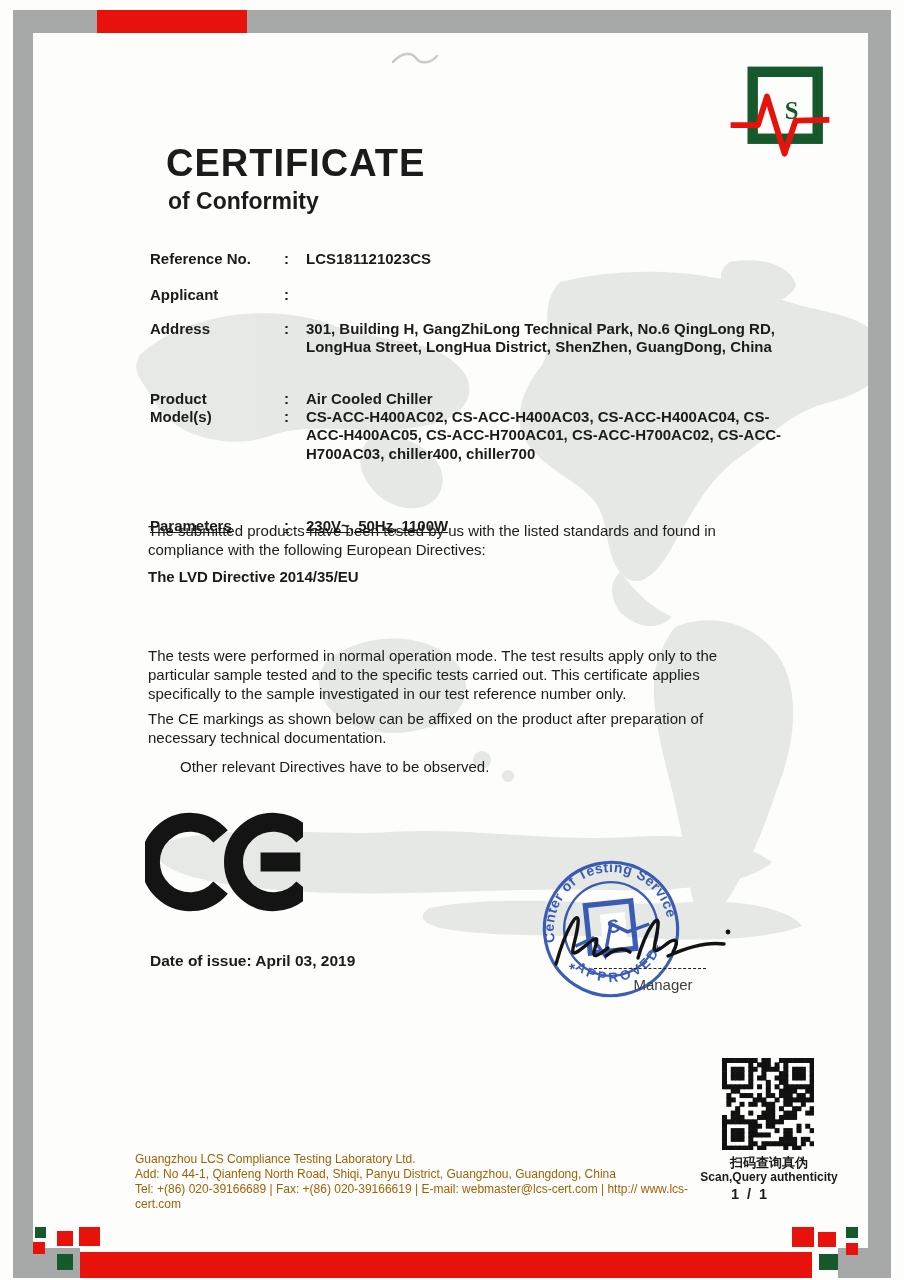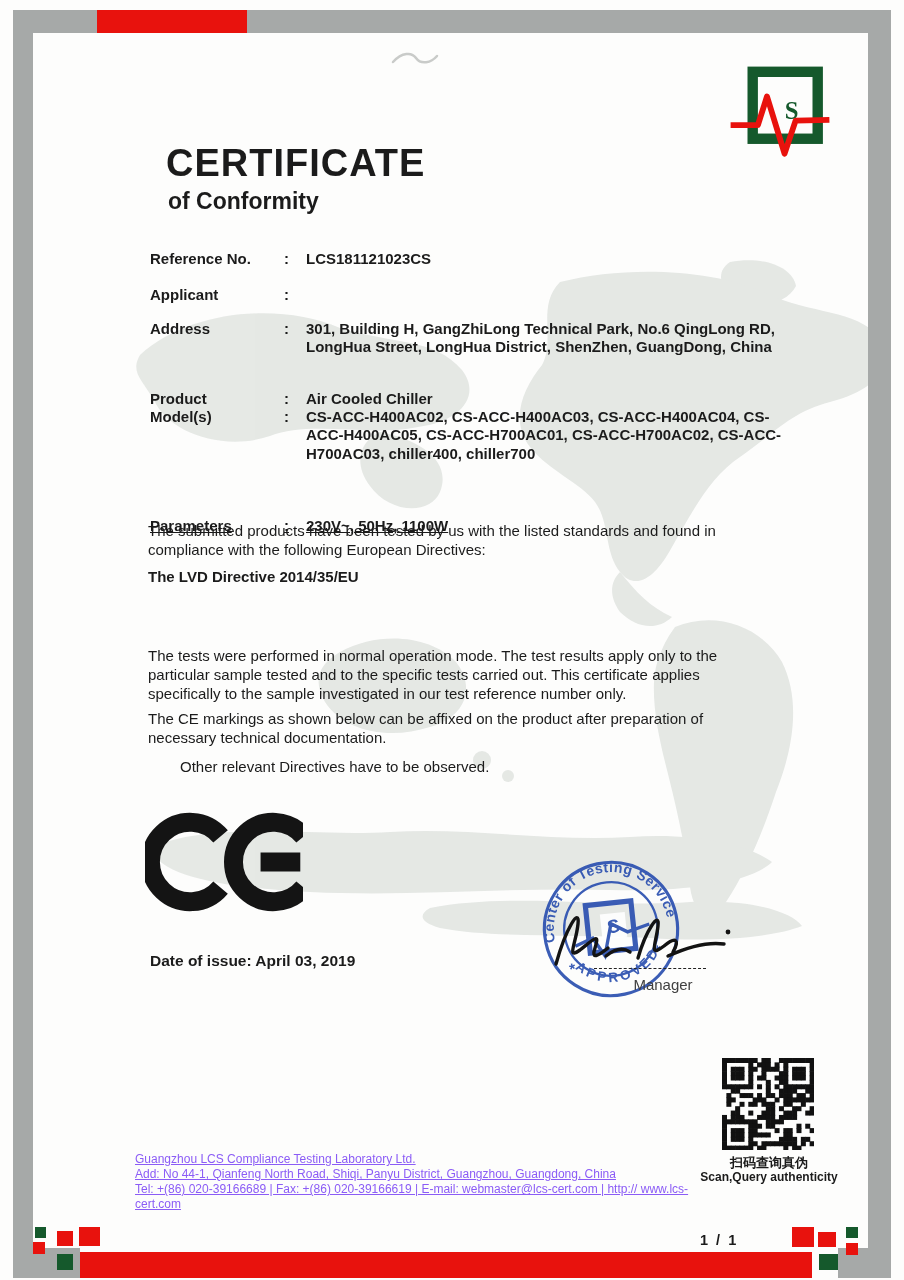--- a/index.html
+++ b/index.html
@@ -33,23 +33,23 @@
   .date { position:absolute; left:150px; top:952px; font-size:15.5px; font-weight:bold; z-index:3; }
 
   .stamp { position:absolute; left:533px; top:851px; z-index:5; opacity:0.92; }
   .signature { position:absolute; left:540px; top:898px; z-index:6; }
   .sigline { position:absolute; left:594px; top:968px; width:112px; border-bottom:1.5px dashed #222; z-index:6; }
   .manager { position:absolute; left:608px; top:976px; width:110px; text-align:center; font-size:15px; color:#404040; z-index:6; }
 
   .qr { position:absolute; left:722px; top:1058px; z-index:3; }
   .qr-zh { position:absolute; left:706px; top:1154px; width:126px; text-align:center; font-size:13px; font-weight:bold; z-index:3; }
   .qr-en { position:absolute; left:688px; top:1170px; width:162px; text-align:center; font-size:12px; font-weight:bold; z-index:3; }
-  .pagenum { position:absolute; left:700px; top:1186px; width:100px; text-align:left; font-size:14.5px; font-weight:bold; letter-spacing:2px; z-index:3;margin-top:46px; }
-
-  .footer { position:absolute; left:135px; top:1152px; width:560px; font-size:12px; line-height:1.26; color:#8b5cf6; z-index:3;text-decoration:underline; }
+  .pagenum { position:absolute; left:700px; top:1186px; width:100px; text-align:center; font-size:14.5px; font-weight:bold; letter-spacing:2px; z-index:3; }
+
+  .footer { position:absolute; left:135px; top:1152px; width:560px; font-size:12px; line-height:1.26; color:#a16207; z-index:3; }
 
   .squiggle { position:absolute; left:390px; top:48px; z-index:1; }
 </style>
 </head>
 <body>
 
 <div class="page">
 
   <div class="bar" style="left:13px; top:10px; width:878px; height:23px;"></div>
   <div class="bar" style="left:13px; top:10px; width:20px; height:1266px;"></div>

